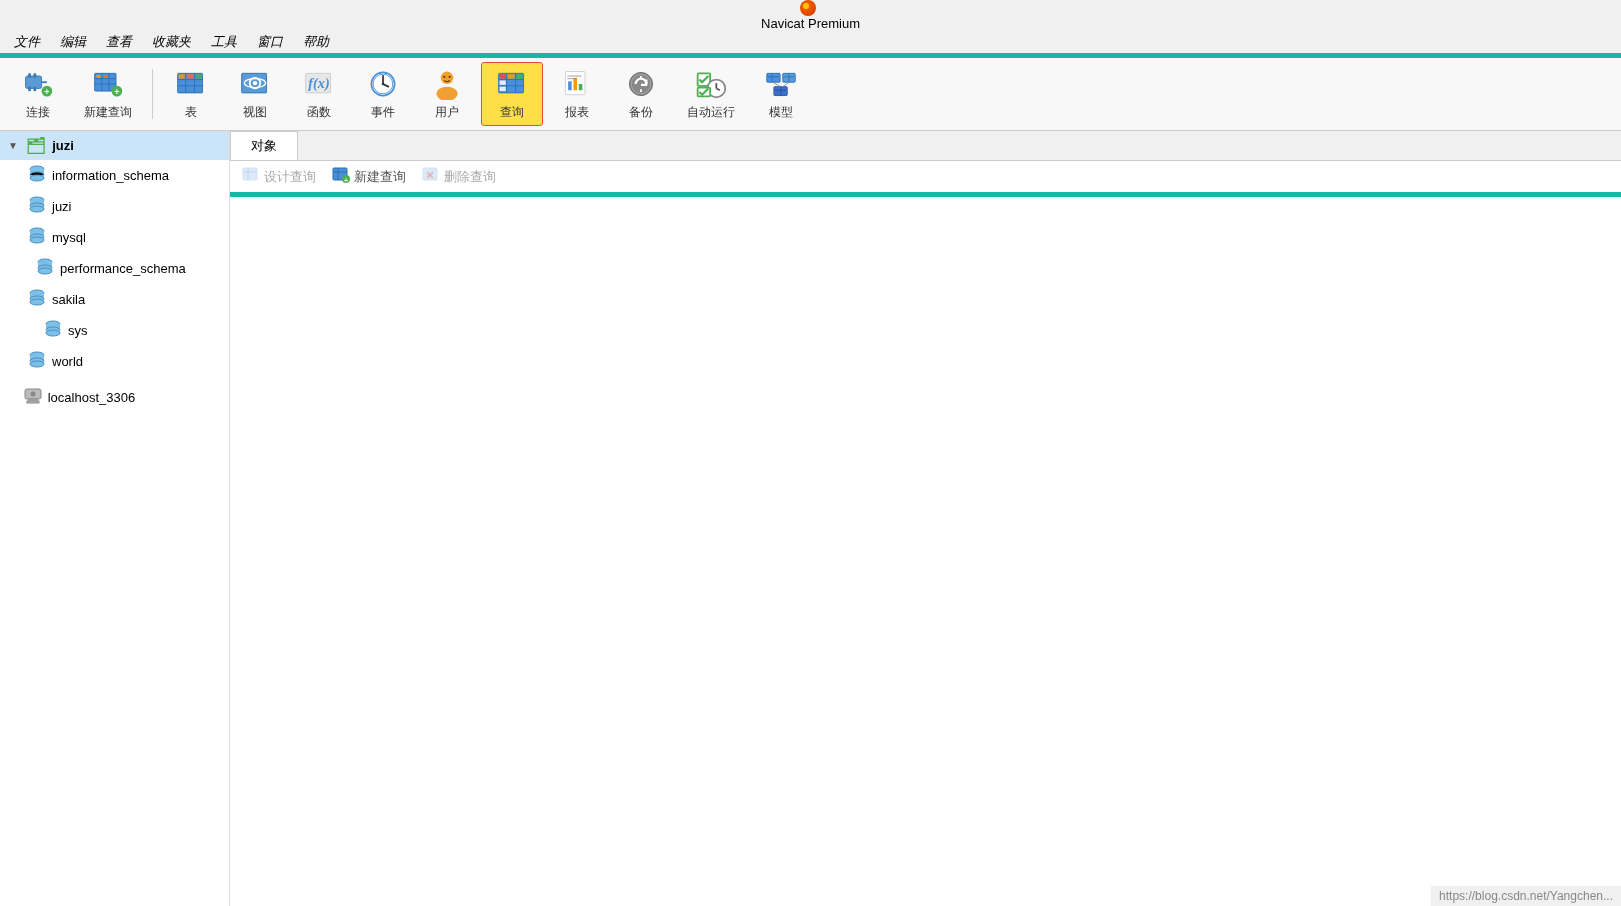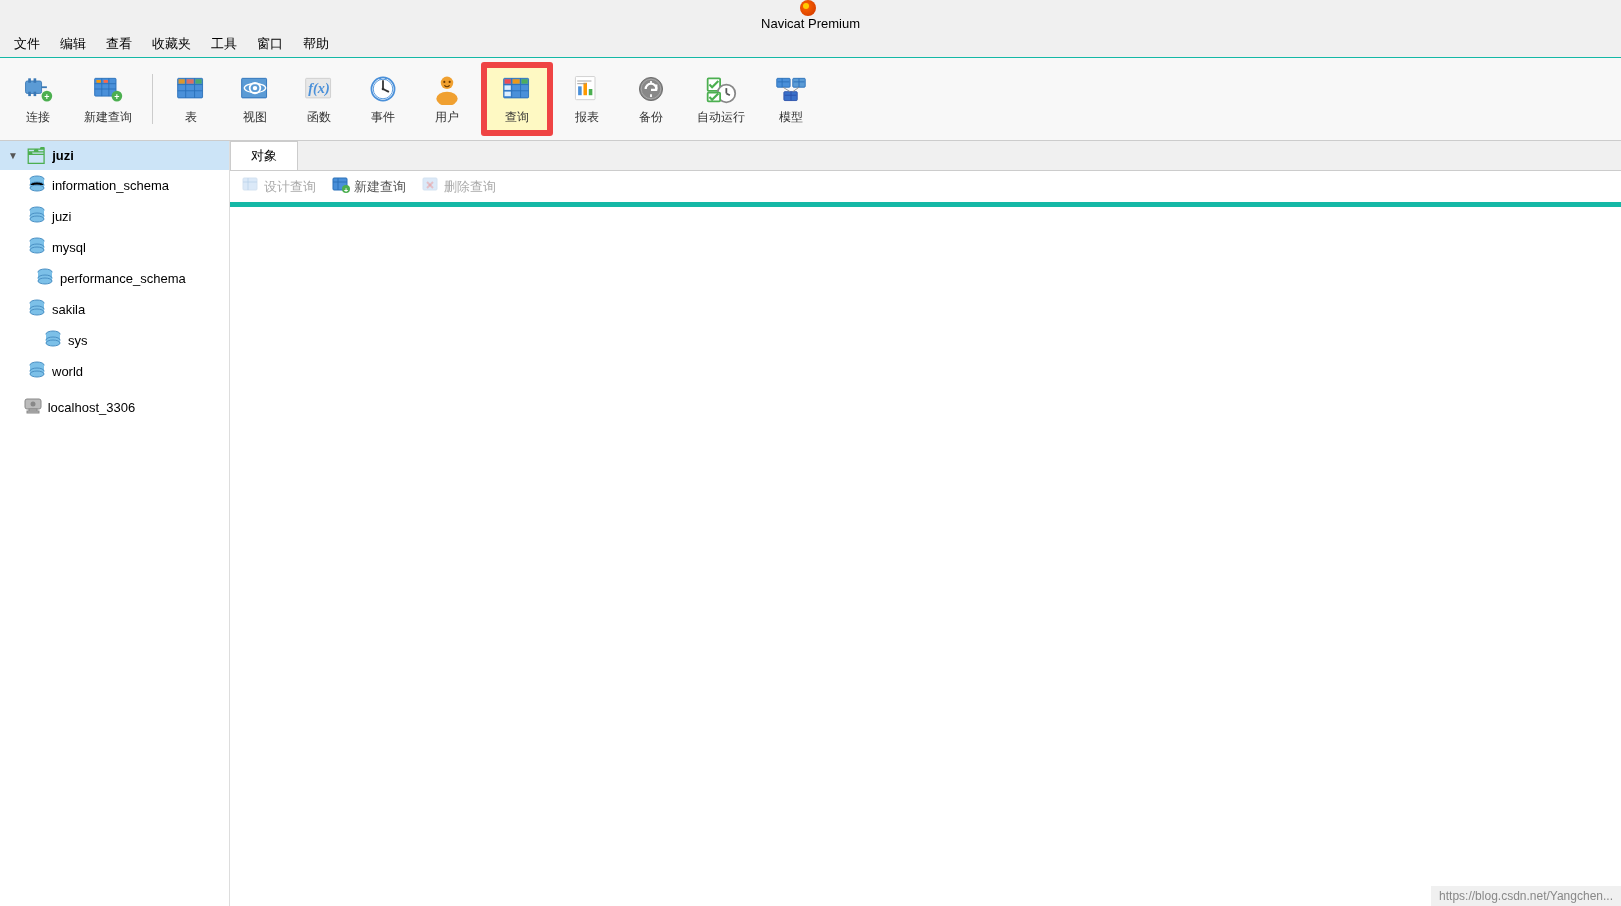--- a/index.html
+++ b/index.html
@@ -33,21 +33,22 @@
       border-radius: 50%;
     }
 
     
     .menu-bar {
       display: flex;
       height: 28px;
       background: #f0f0f0;
       align-items: center;
       padding: 0 4px;
-      border-bottom: 1px solid #14b8a6;
+      border-bottom: 5px solid #14b8a6;
+      font-style: italic;
     }
     .menu-item {
       padding: 4px 10px;
       cursor: pointer;
       font-size: 13px;
       color: #000;
     }
 
     
     .toolbar {
@@ -64,21 +65,21 @@
       align-items: center;
       justify-content: center;
       padding: 4px 12px;
       cursor: pointer;
       border-radius: 3px;
       min-width: 60px;
       font-size: 12px;
       color: #333;
       gap: 3px;
     }
-    .toolbar-btn.active { background: #fef9c3; border: 6px solid #ef4444; }
+    .toolbar-btn.active { background: #fde047; border: 1px solid #ef4444; }
     .toolbar-btn .icon-area {
       width: 36px; height: 34px;
       display: flex; align-items: center; justify-content: center;
     }
     .toolbar-separator {
       width: 1px; height: 50px; background: #ccc; margin: 0 4px;
     }
 
     
     .main-container {

